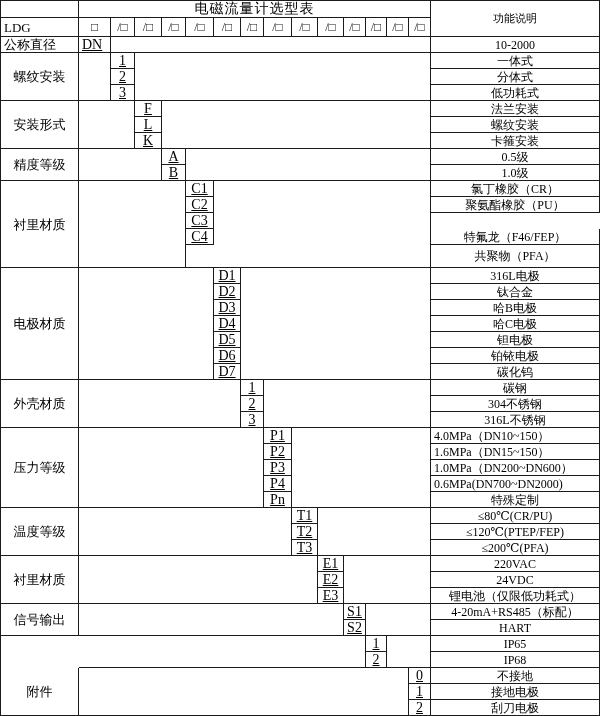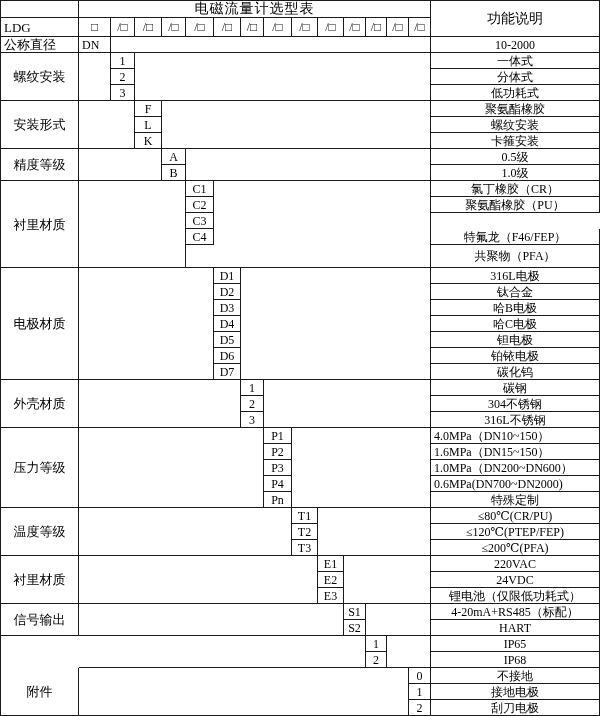--- a/index.html
+++ b/index.html
@@ -24,25 +24,25 @@
     display: flex;
     align-items: center;
     justify-content: center;
     font-size: 12px;
     line-height: 1;
     overflow: hidden;
     white-space: nowrap;
   }
   .c.left { justify-content: flex-start; padding-left: 3px; }
   .title-cell { font-size: 14px; letter-spacing: 1px; }
-  .rhead-cell { font-size: 14px; }
+  .rhead-cell { font-size: 11px; }
   .model-cell { font-size: 13px; padding-left: 5px; }
   .label-cell { font-size: 13px; }
   .box-cell { font-size: 12px; color: #111; }
-  .code-cell { font-size: 12px; }
+  .code-cell { font-size: 14px; text-decoration: underline; }
   .desc-cell { font-size: 12px; }
 </style>
 </head>
 <body>
 
 <div class="seltable">
   <div class="c" style="grid-area:1/1/2/2"></div>
   <div class="c title-cell" style="grid-area:1/2/2/16">电磁流量计选型表</div>
   <div class="c rhead-cell" style="grid-area:1/16/3/17">功能说明</div>
   <div class="c left model-cell" style="grid-area:2/1/3/2">LDG</div>
@@ -71,21 +71,21 @@
     <div class="c code-cell" style="grid-area: 4 / 3 / 5 / 4;">1</div>
     <div class="c desc-cell" style="grid-area: 4 / 16 / 5 / 17;">一体式</div>
     <div class="c code-cell" style="grid-area: 5 / 3 / 6 / 4;">2</div>
     <div class="c desc-cell" style="grid-area: 5 / 16 / 6 / 17;">分体式</div>
     <div class="c code-cell" style="grid-area: 6 / 3 / 7 / 4;">3</div>
     <div class="c label-cell" style="grid-area: 7 / 1 / 10 / 2;">安装形式</div>
     <div class="c desc-cell" style="grid-area: 6 / 16 / 7 / 17;">低功耗式</div>
     <div class="c " style="grid-area: 7 / 2 / 10 / 4;"></div>
     <div class="c " style="grid-area: 7 / 5 / 10 / 16;"></div>
     <div class="c code-cell" style="grid-area: 7 / 4 / 8 / 5;">F</div>
-    <div class="c desc-cell" style="grid-area: 7 / 16 / 8 / 17;">聚氨酯橡胶</div>
+    <div class="c desc-cell" style="grid-area: 7 / 16 / 8 / 17;">法兰安装</div>
     <div class="c code-cell" style="grid-area: 8 / 4 / 9 / 5;">L</div>
     <div class="c desc-cell" style="grid-area: 8 / 16 / 9 / 17;">螺纹安装</div>
     <div class="c code-cell" style="grid-area: 9 / 4 / 10 / 5;">K</div>
     <div class="c desc-cell" style="grid-area: 9 / 16 / 10 / 17;">卡箍安装</div>
     <div class="c label-cell" style="grid-area: 10 / 1 / 12 / 2;">精度等级</div>
     <div class="c " style="grid-area: 10 / 2 / 12 / 5;"></div>
     <div class="c " style="grid-area: 10 / 6 / 12 / 16;"></div>
     <div class="c code-cell" style="grid-area: 10 / 5 / 11 / 6;">A</div>
     <div class="c desc-cell" style="grid-area: 10 / 16 / 11 / 17;">0.5级</div>
     <div class="c code-cell" style="grid-area: 11 / 5 / 12 / 6;">B</div>

